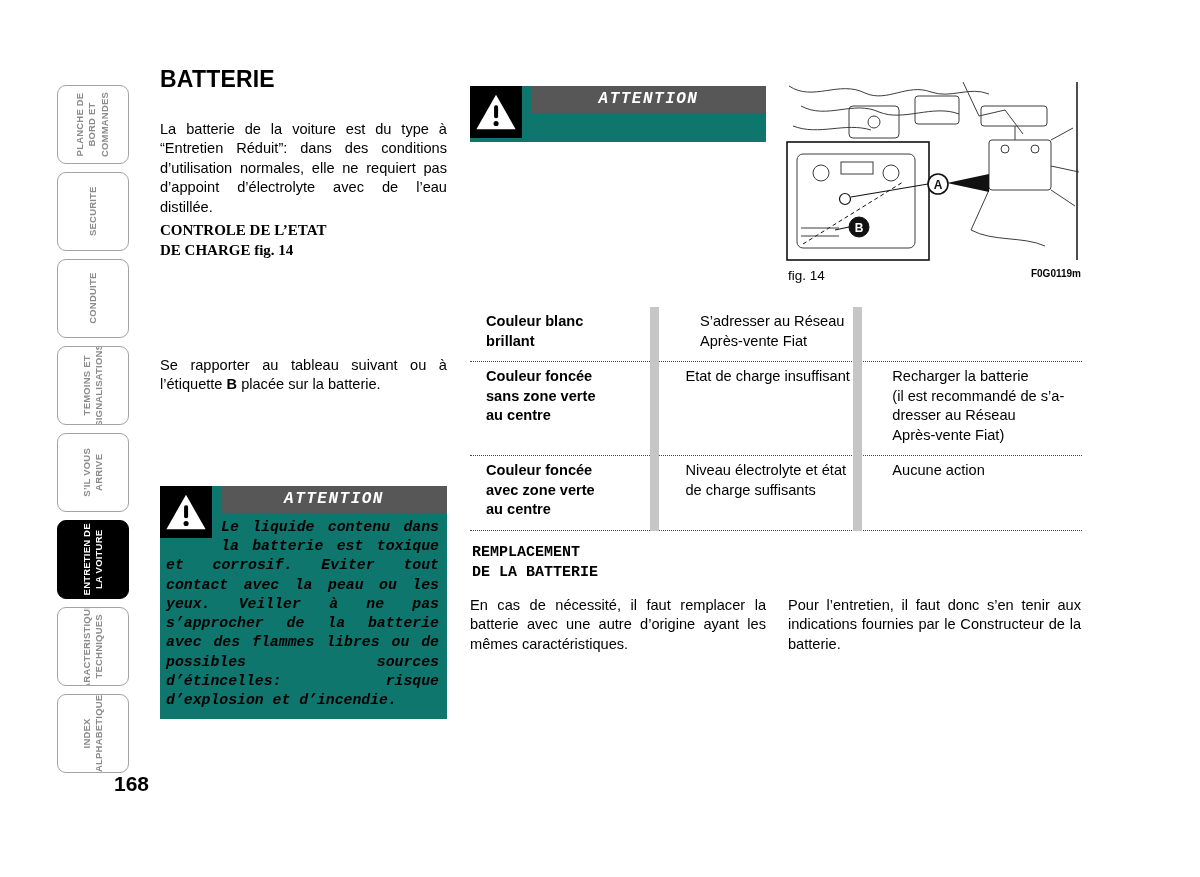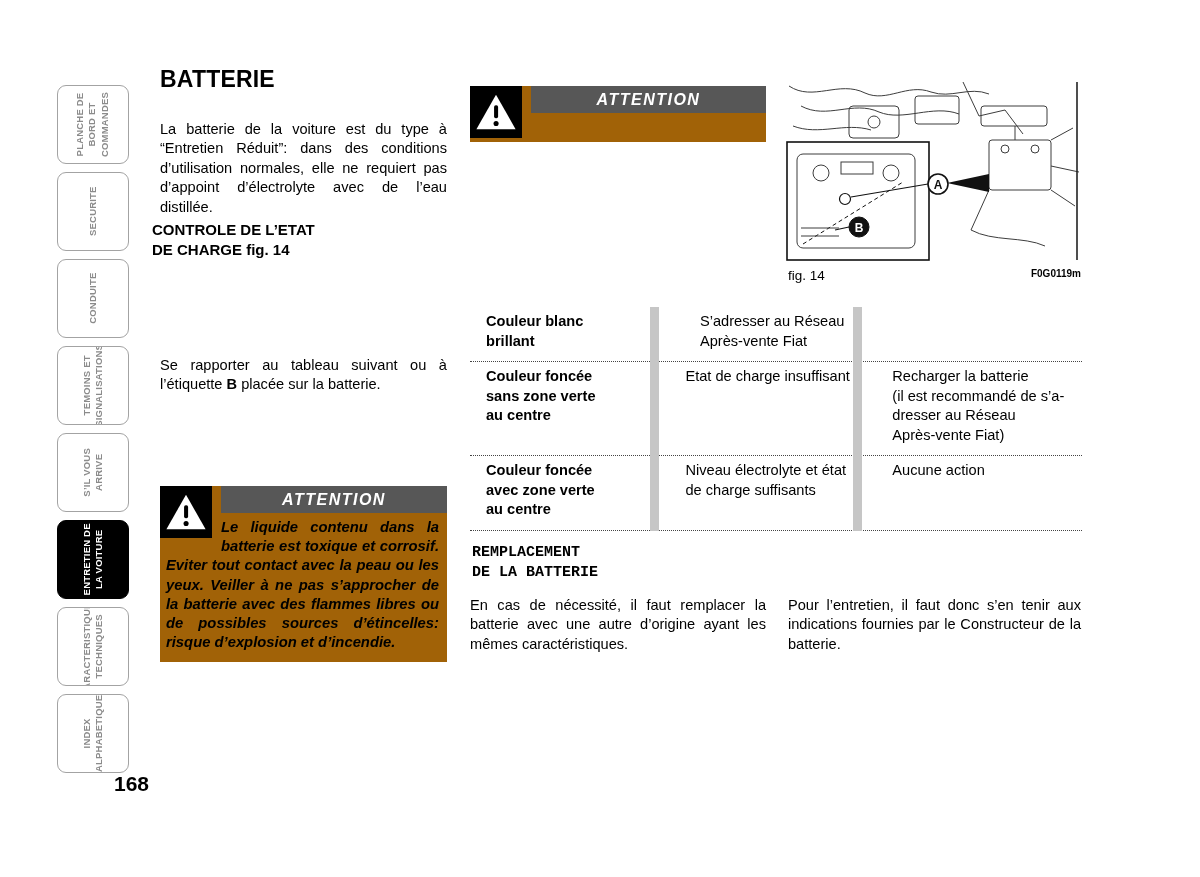--- a/index.html
+++ b/index.html
@@ -31,21 +31,21 @@
     font-size:21px; font-weight:700; color:#000;margin-left:19px;
   }
 
   
   .abs { position:absolute; }
   .body-text { font-size:14.6px; line-height:1.33; text-align:justify; }
   .page-title { font-size:23px; font-weight:700; letter-spacing:0.2px; }
   .section-heading { font-size:15px; font-weight:700; line-height:1.35; white-space:pre-line; }
 
   
-  .attention { background:#a16207; }
+  .attention { background:#0f766e;font-family:Liberation Mono, monospace; }
   .att-icon {
     float:left; width:52px; height:52px; background:#000;
     margin-right:9px; margin-bottom:4px;
     display:flex; align-items:center; justify-content:center;
   }
   .att-header {
     overflow:hidden; 
     background:#575757; color:#fff;
     font-weight:700; font-style:italic;
     font-size:16px; letter-spacing:1.5px;
@@ -109,21 +109,21 @@
       <div class="tab-label">INDEX
 ALPHABETIQUE</div>
     </div>
 
   <div class="page-number">168</div>
 
   <h1 class="abs page-title" style="left:160px; top:66px;">BATTERIE</h1>
 
   <p class="abs body-text" style="left:160px; top:120px; width:287px;">La batterie de la voiture est du type à “Entretien Réduit”: dans des conditions d’utilisation normales, elle ne requiert pas d’appoint d’électrolyte avec de l’eau distillée.</p>
 
-  <h2 class="abs section-heading" style="left:152px; top:220px; width:287px;">CONTROLE DE L’ETAT
+  <h2 class="abs section-heading" style="left:160px; top:220px; width:287px;font-family:Liberation Serif, serif;">CONTROLE DE L’ETAT
 DE CHARGE fig. 14</h2>
 
 
   <p class="abs body-text" style="left:160px; top:356px; width:287px;"><span>Se rapporter au tableau suivant ou à l’étiquette </span><b>B</b><span> placée sur la batterie.</span></p>
 
   <div class="abs attention" style="left:160px; top:486px; width:287px;">
     <span class="att-icon">
       <svg viewBox="0 0 24 24" width="42" height="42" aria-hidden="true">
         <path d="M12 2.2 L23.2 21.8 H0.8 Z" fill="#ffffff"></path>
         <rect x="10.9" y="8.2" width="2.3" height="7.4" rx="1" fill="#000000"></rect>

